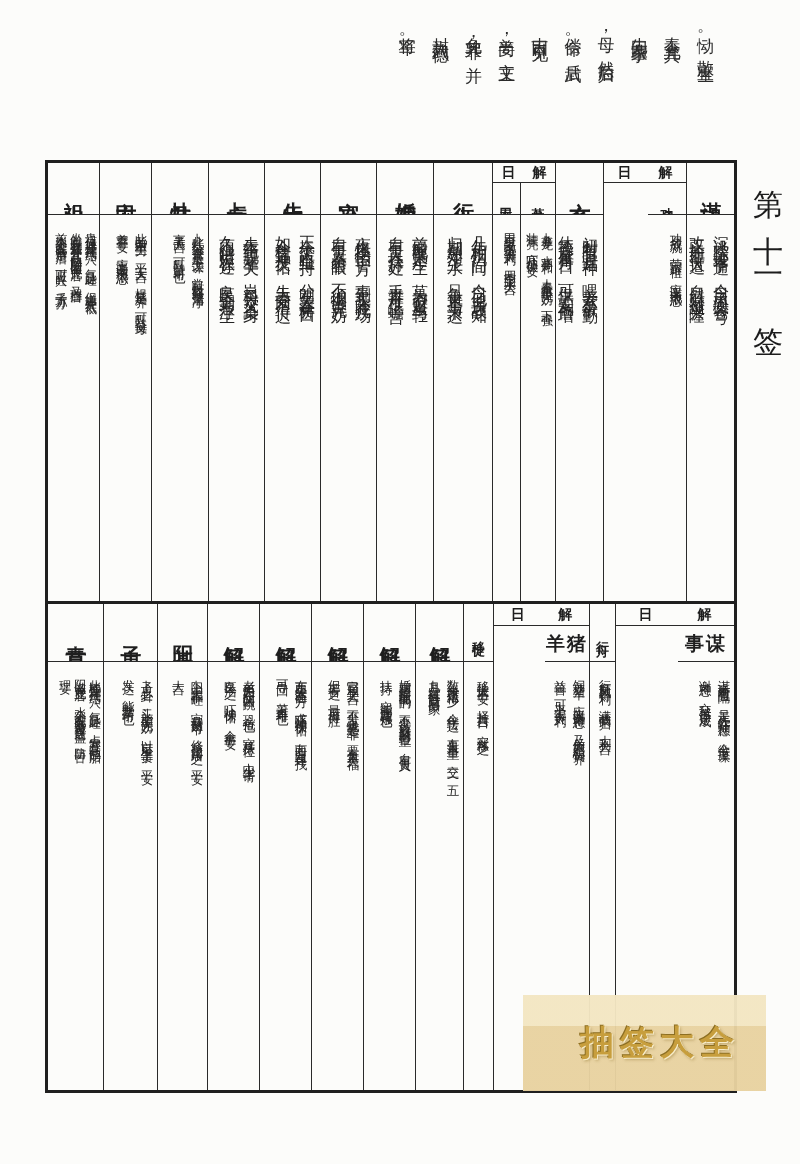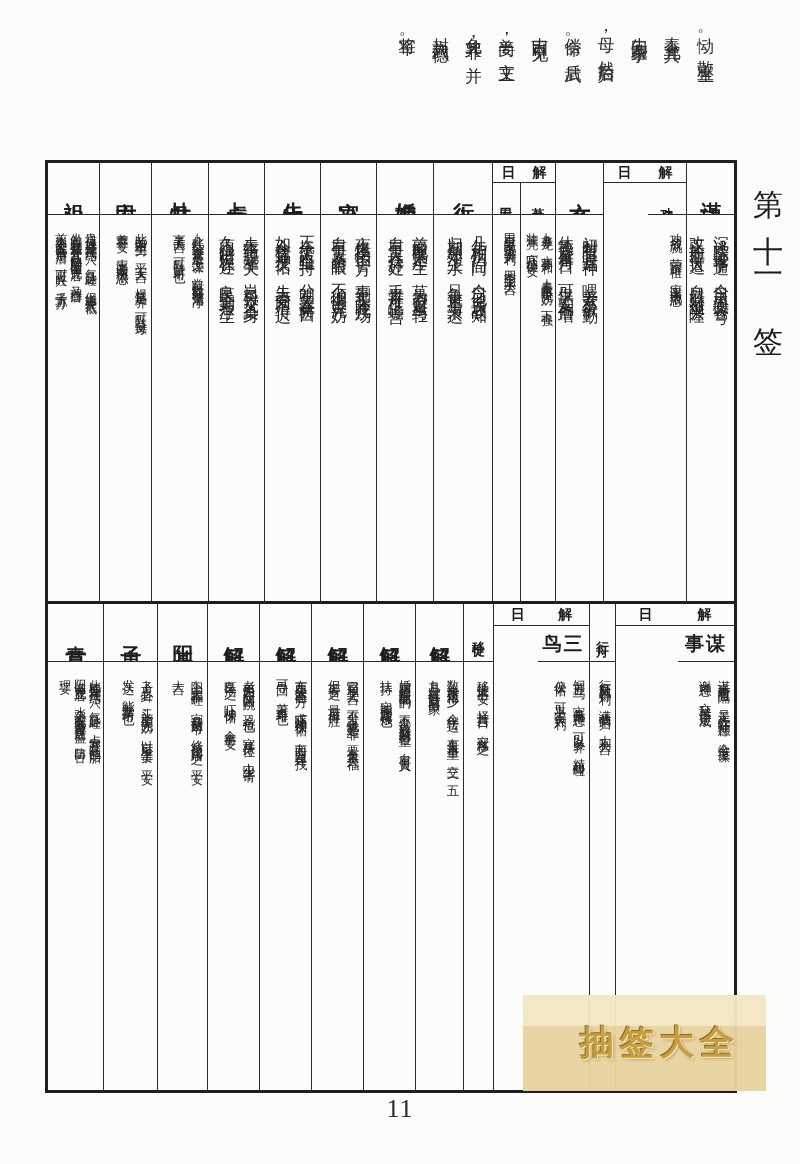--- a/index.html
+++ b/index.html
@@ -254,26 +254,26 @@
           </div>
         <div class="body sm bbody">行舟顺风得利　满载荣归　大利大吉</div>
       </div>
 
       <div class="group" style="width:96px">
         <div class="ghead bot">
           <span>日</span>
           <span>解</span>
         </div>
         <div class="gcols">
-          <div class="col" style="width:51px">
+          <div class="col" style="width:44px">
             <div class="head h big sub-head-bot">
-                <span>鸟三</span>
-              </div>
-            <div class="body sm bbody">饲养三鸟　宜先谢神恩　可以多养　精心料理
-公保佑　可卜平安得大利</div>
+                <span>羊猪</span>
+              </div>
+            <div class="body sm bbody">饲养猪羊　应先改谢神恩　及后大胆精心饲养
+益善　可卜平安得大利</div>
           </div>
         </div>
       </div>
 
       <div class="col" style="width:30px">
         <div class="head v mid bot-head">
             <span>移徙</span>
           </div>
         <div class="body sm bbody">移徙大吉平安　择其吉日　安然移之</div>
       </div>
@@ -343,15 +343,14 @@
 理妥</div>
       </div>
 
     </div>
   </div>
 
   <div class="watermark">
     <span>抽签大全</span>
   </div>
 
-  <div class="pageno">11</div>
 
 </div>
 
 </body></html>

